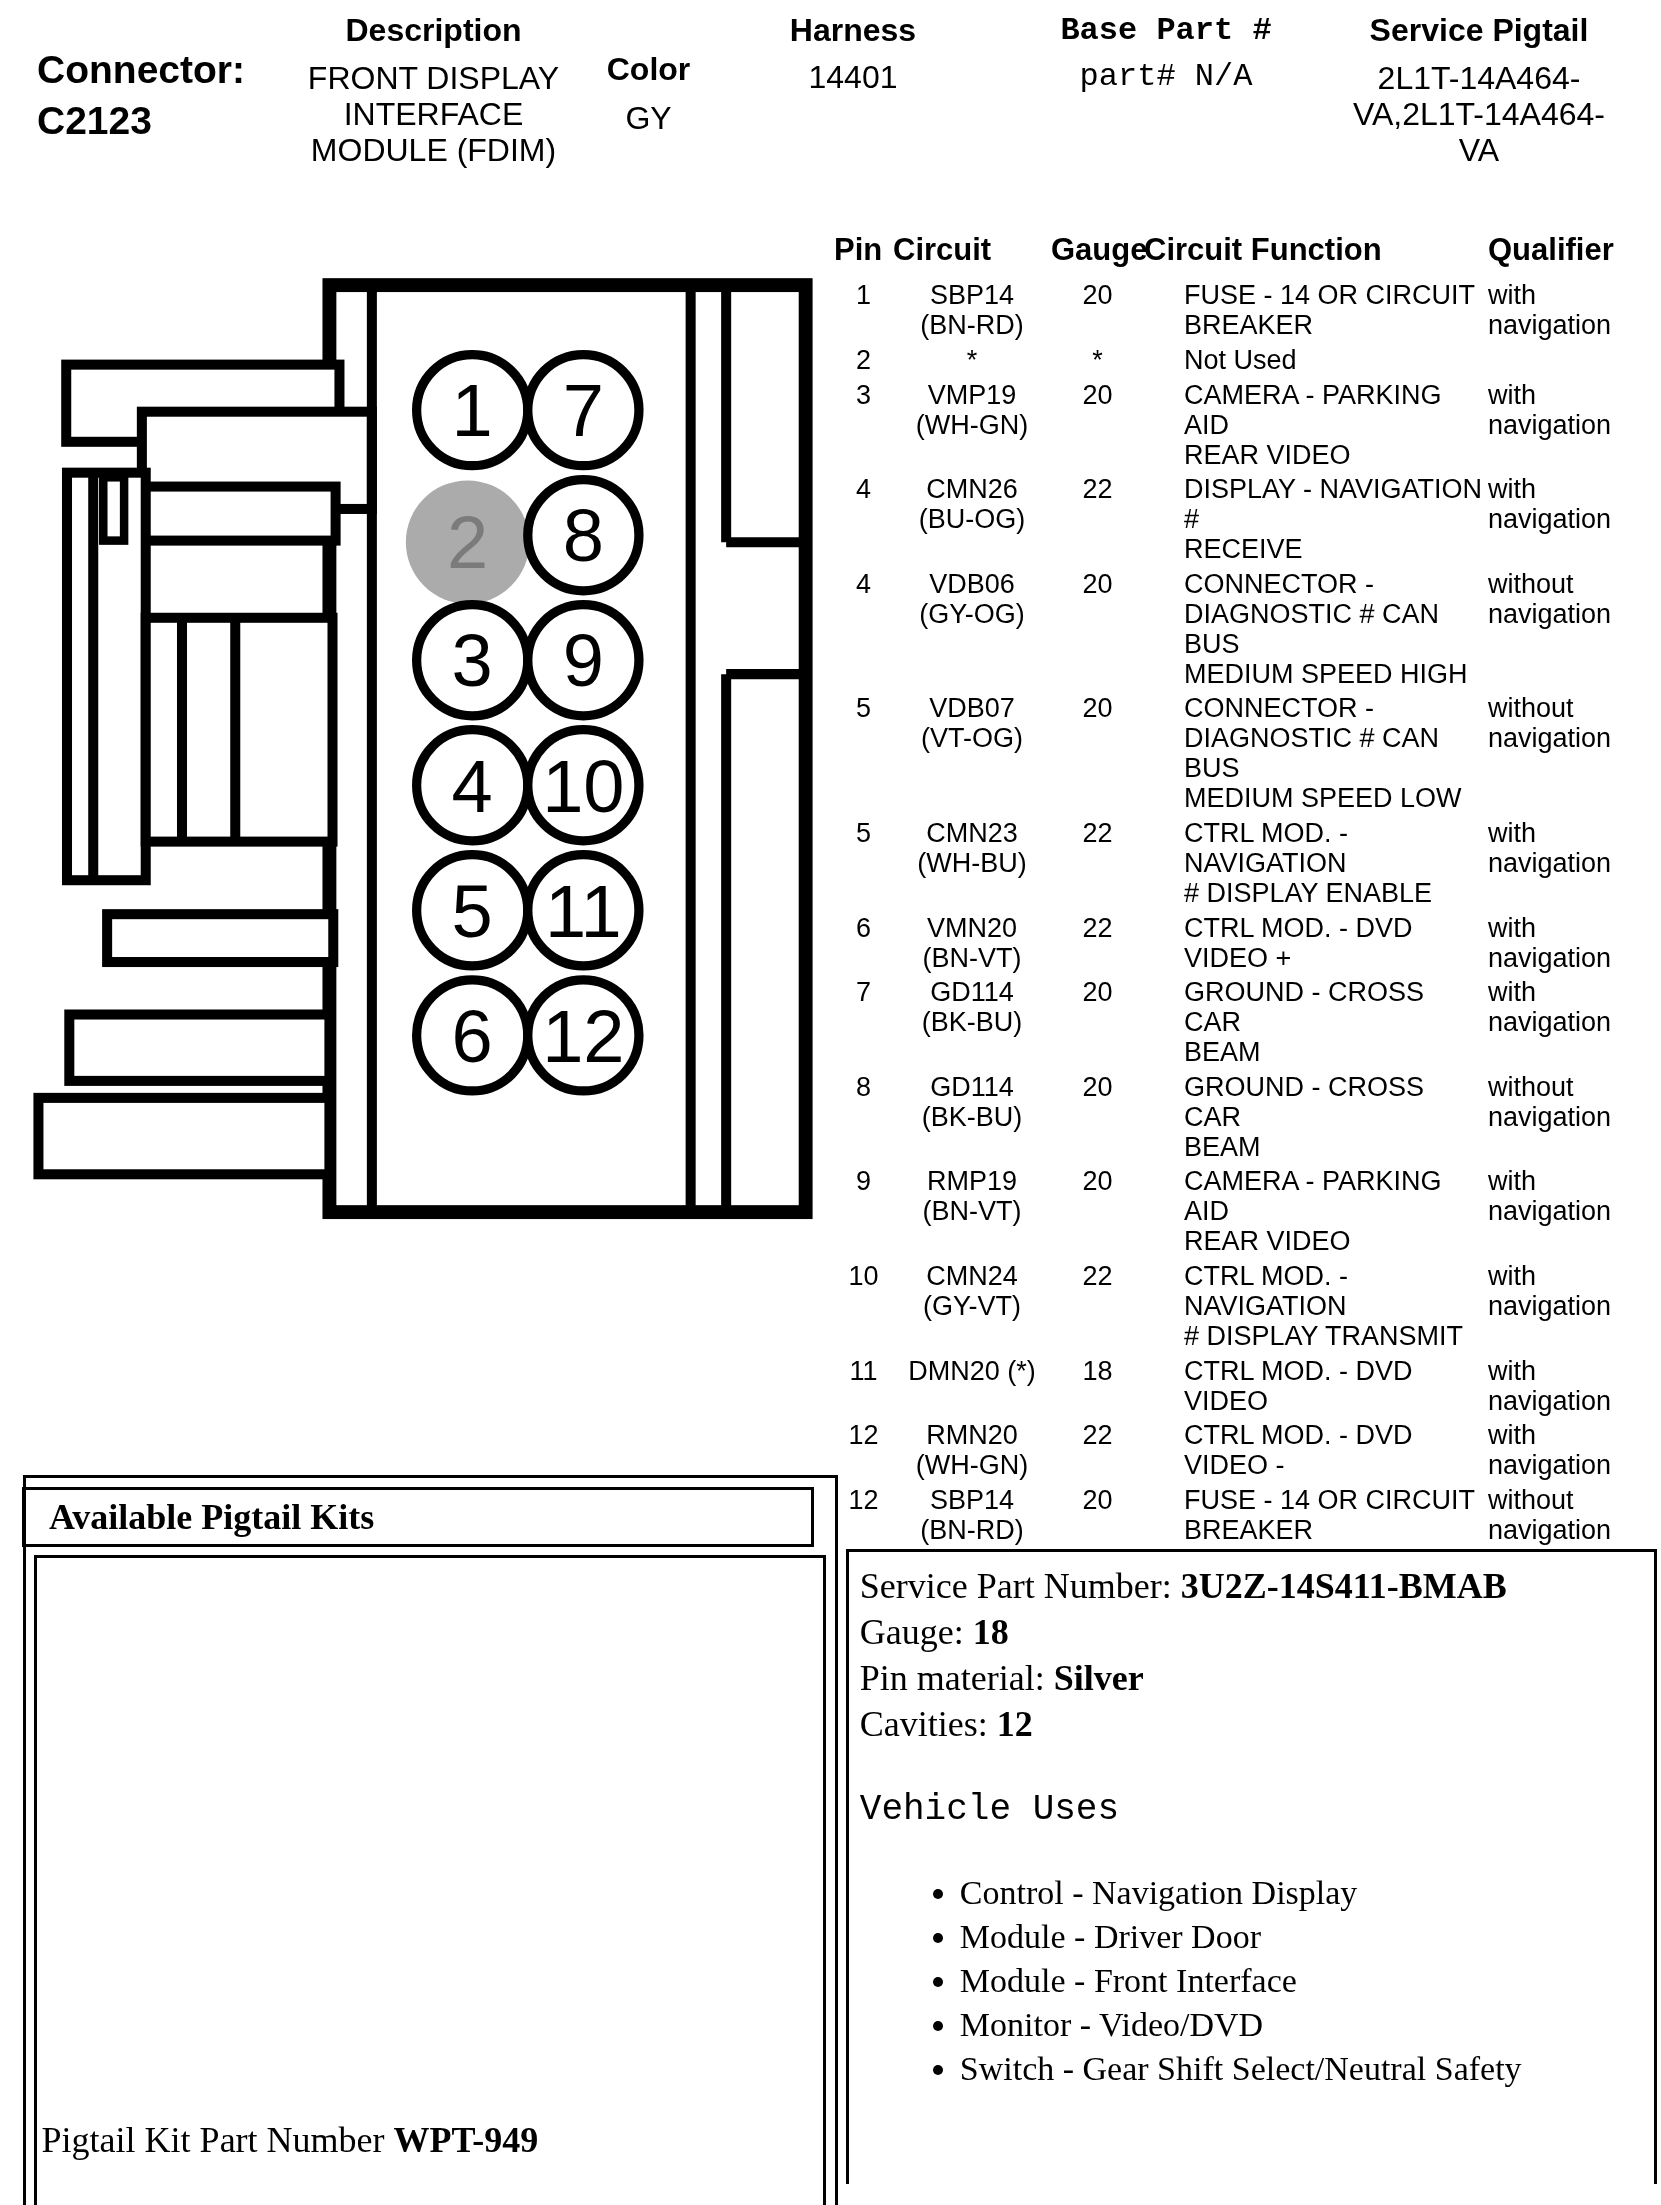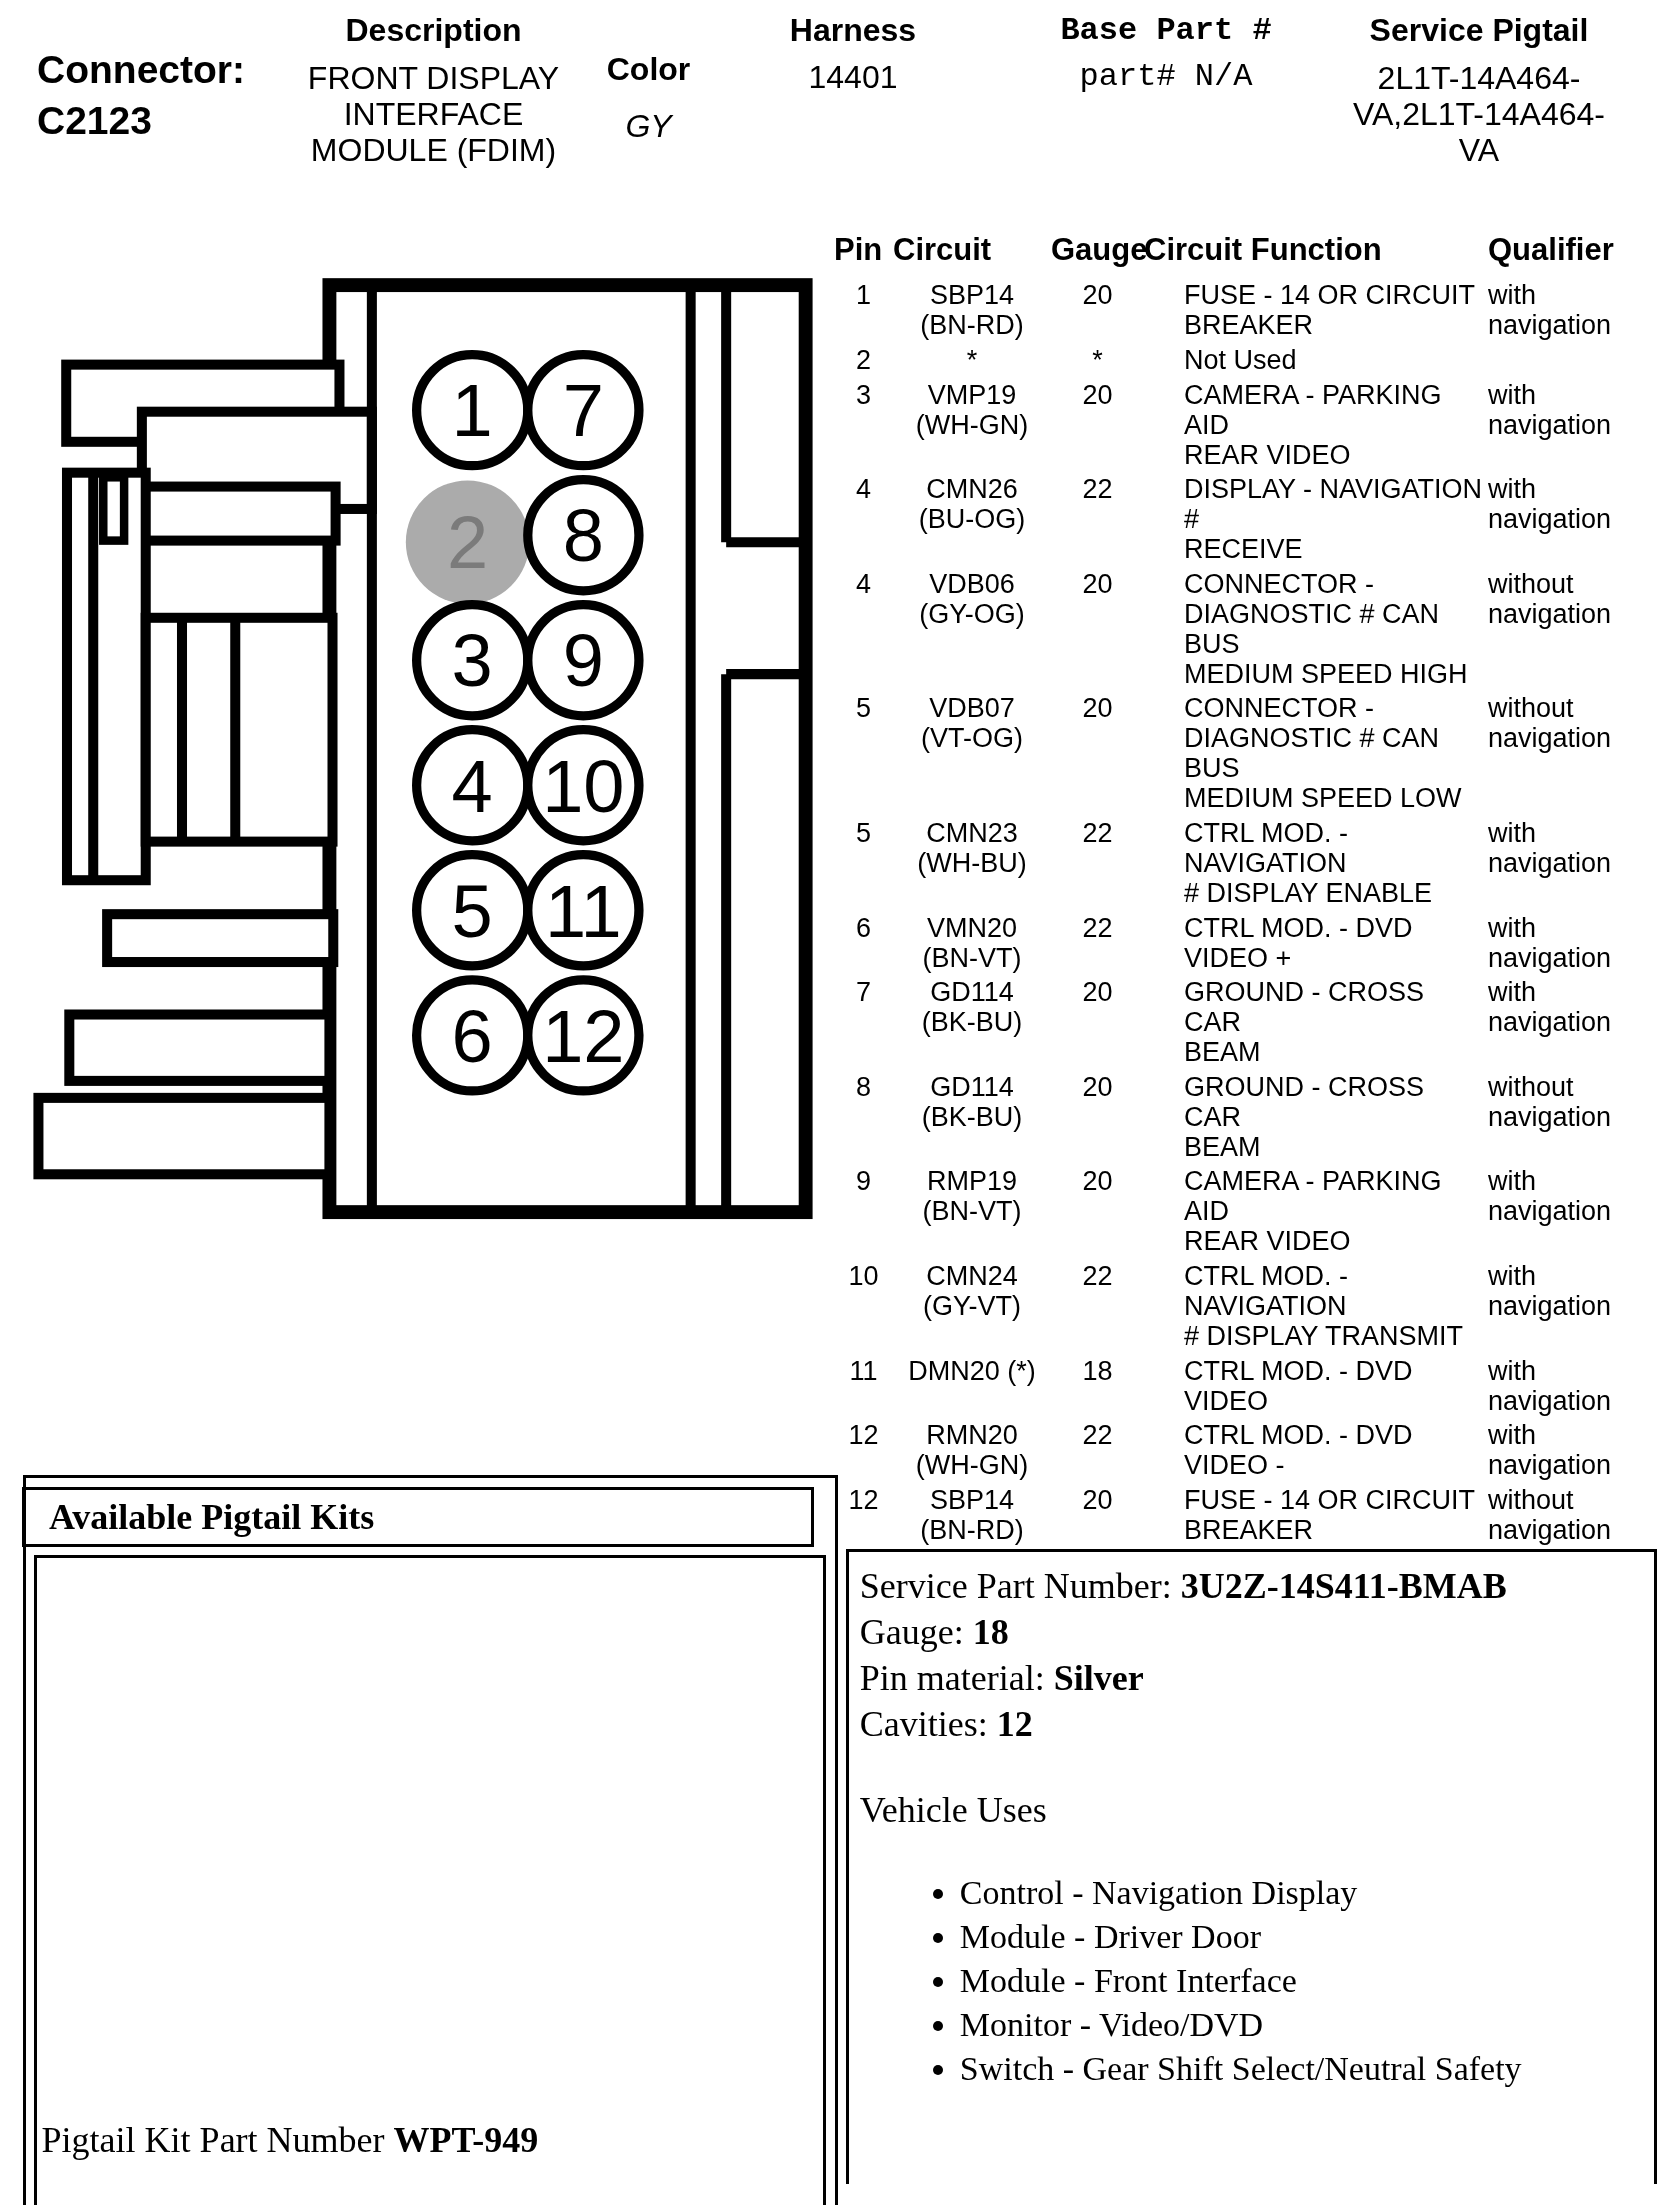--- a/index.html
+++ b/index.html
@@ -15,21 +15,21 @@
   .ctr { text-align:center; }
 
   
   .conn-label { left:37px; top:45px; font-size:39px; font-weight:bold; line-height:49px; }
   .conn-id    { left:37px; top:96px; font-size:39px; font-weight:bold; line-height:49px; }
   .hlabel { font-weight:bold; font-size:32px; line-height:37px; }
   .hval   { font-size:32px; line-height:36px; }
   .hf-desc    { left:302px;  top:12.4px; width:263px; }
   .hf-desc .hvals { margin-top:10.8px; }
   .hf-color   { left:583px;  top:51px; width:131px; }
-  .hf-color .hvals { margin-top:20px;font-style:italic; }
+  .hf-color .hvals { margin-top:12px; }
   .hf-harness { left:764px;  top:12.4px; width:178px; }
   .hf-harness .hvals { margin-top:9.3px; }
   .hf-base    { left:1050px; top:12.4px; width:232px;font-family:Liberation Mono, monospace; }
   .hf-base .hvals { margin-top:9.3px; }
   .hf-pigtail { left:1340px; top:12.4px; width:278px; }
   .hf-pigtail .hvals { margin-top:10.8px; }
 
   
   #pin-table { left:834px; top:232px; width:828px; }
   .tbl-head, .tbl-row {
@@ -66,21 +66,21 @@
     font-family:"Liberation Serif", serif;
     font-size:36px; white-space:nowrap;
   }
   .service-box {
     left:846px; top:1549px; width:811px; height:635px;
     border:3.9px solid #000; border-bottom:none;
     padding:10.8px 7.7px 0 10.8px;
     font-family:"Liberation Serif", serif;
     font-size:36px; line-height:46px;
   }
-  .service-box .vuses-title { margin-top:40px; }
+  .service-box .vuses-title { margin-top:40px;font-family:Liberation Mono, monospace; }
   .service-box ul { margin-top:38px; margin-left:100px; }
   .service-box li { font-size:34px; line-height:44px; }
 </style>
 </head>
 <body>
 
 <div class="abs conn-label">Connector:</div>
 <div class="abs conn-id">C2123</div>
 
 <div class="abs ctr hf-desc">

